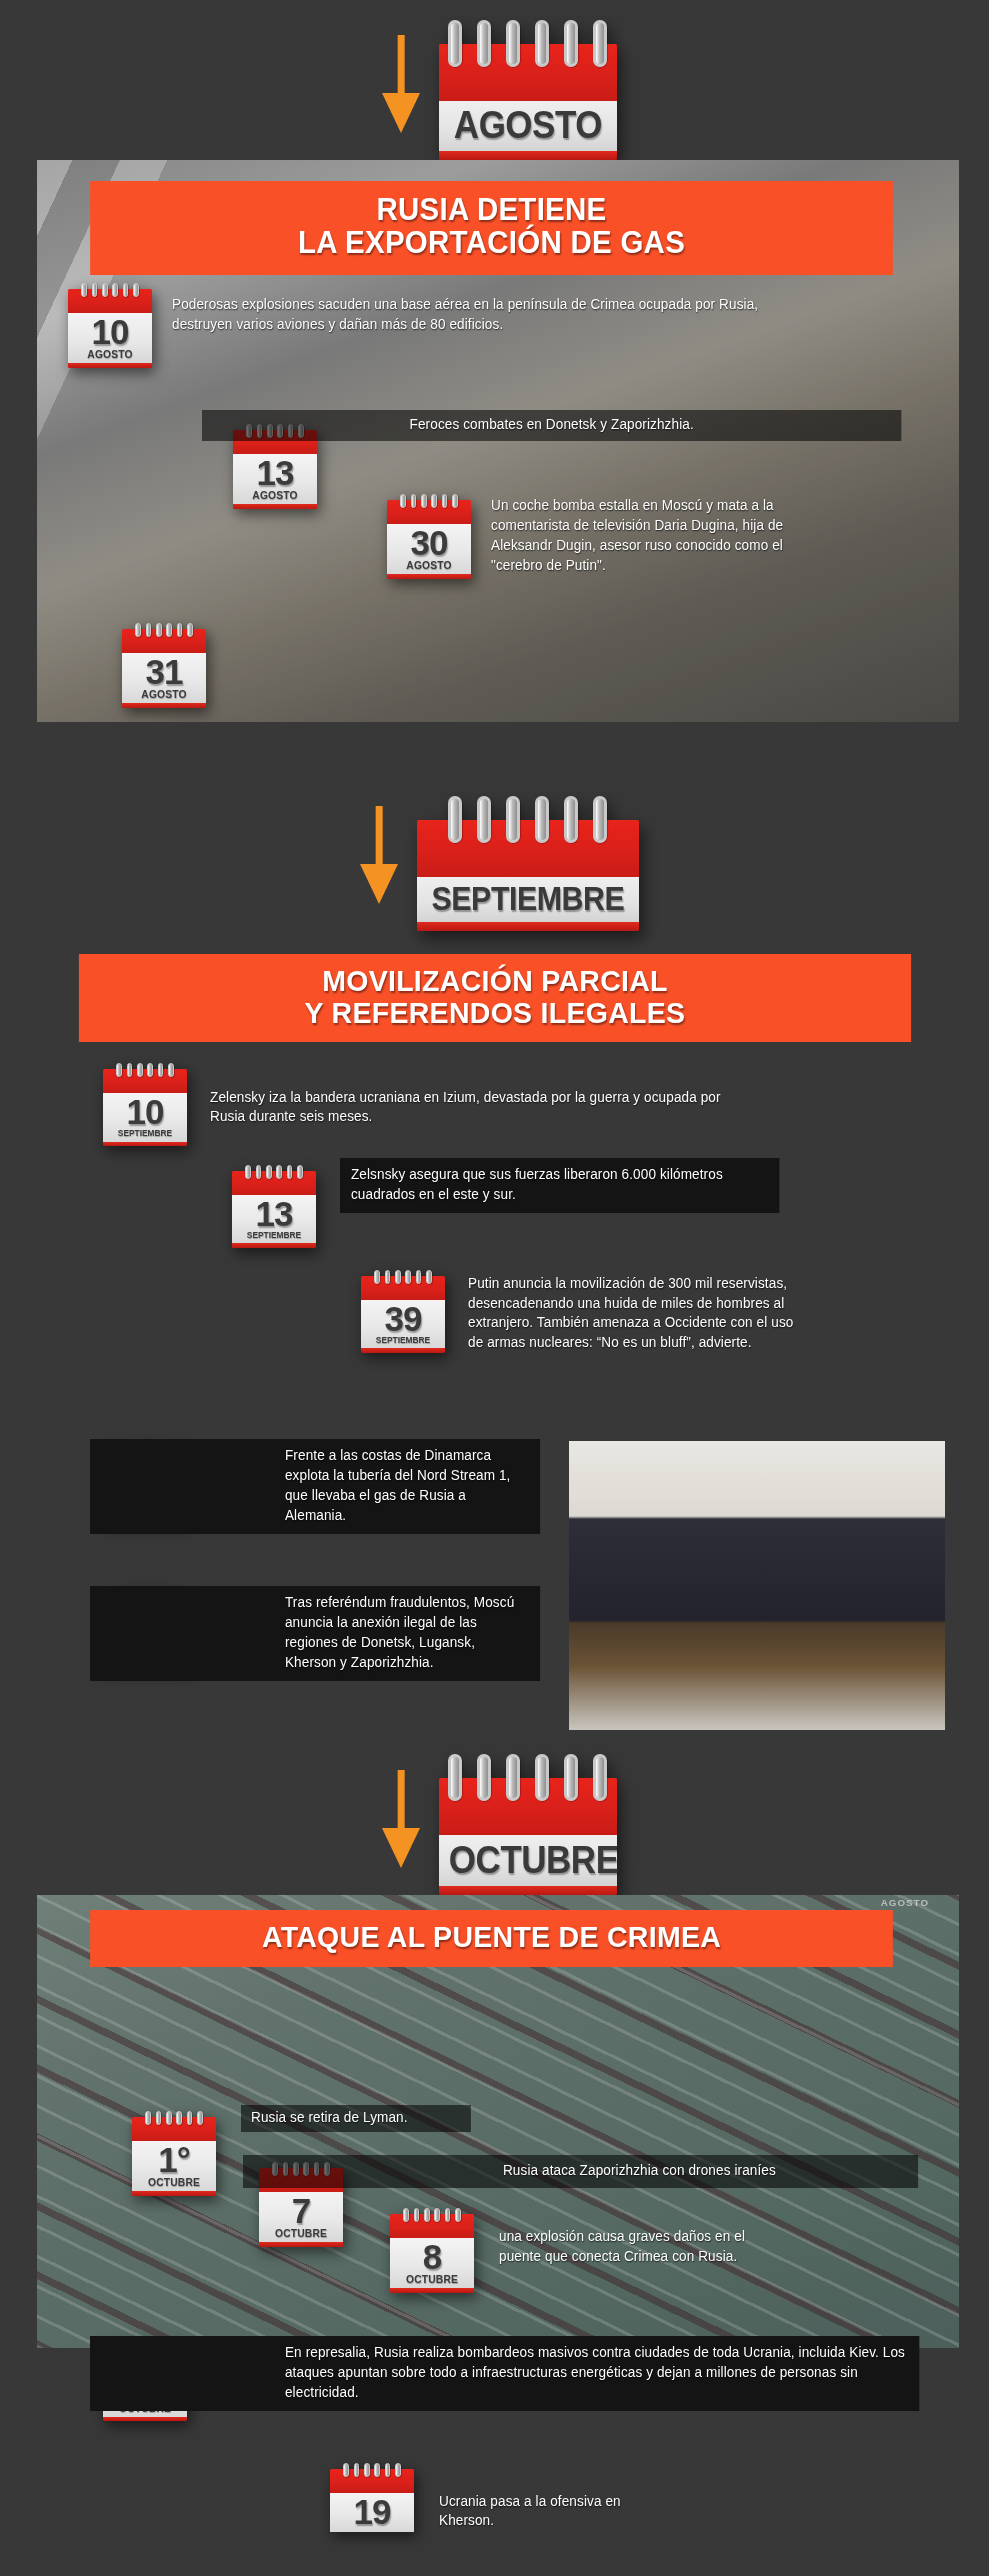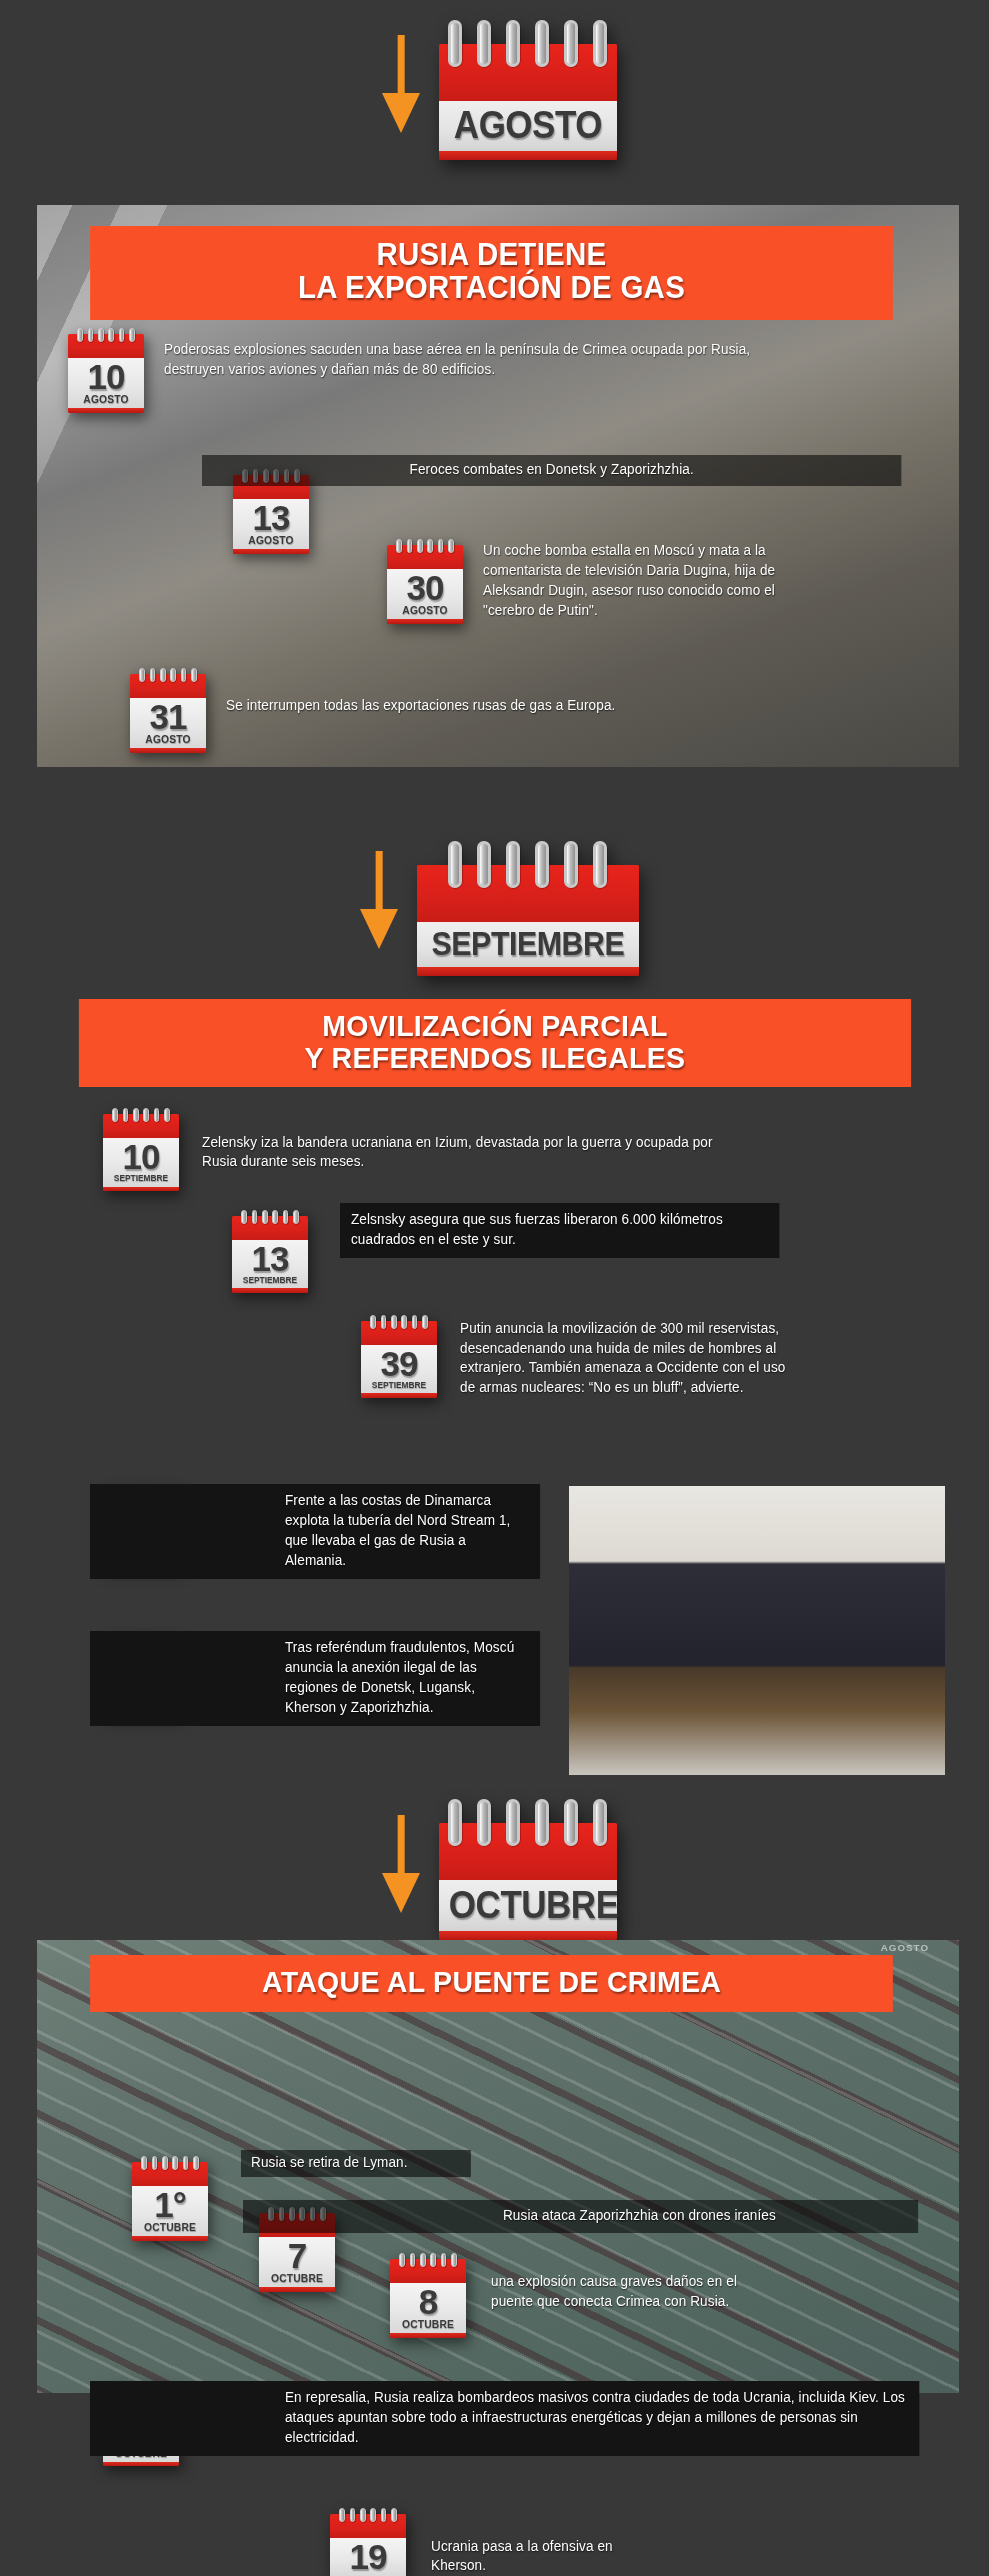--- a/index.html
+++ b/index.html
@@ -125,39 +125,38 @@
     line-height: 1.06;
     transform: scaleX(0.95);
   }
 
   
   .bg-pipes {
     background:
       linear-gradient(115deg, rgba(255,255,255,.10) 0 3%, rgba(0,0,0,.18) 3% 7%, rgba(255,255,255,.07) 7% 11%, rgba(0,0,0,.14) 11% 15%),
       linear-gradient(160deg, #9a9a9a 0%, #b6b6b6 18%, #8d8d8d 33%, #a7a39a 48%, #8a8478 62%, #6e6a62 76%, #55544f 100%),
       #8d8d8d;
-    margin-top: 45px;
   }
   .bg-bridge {
     background:
       repeating-linear-gradient(26deg, rgba(255,255,255,.16) 0 3.1px, rgba(0,0,0,0) 3.1px 27px),
       repeating-linear-gradient(26deg, rgba(60,30,35,.45) 0 7.2px, rgba(0,0,0,0) 7.2px 62px),
       linear-gradient(160deg, #6f8079 0%, #62736d 25%, #5b6d67 50%, #546862 75%, #4c5f5a 100%),
       #5d6e68;
   }
   .bg-putin {
     background:
       linear-gradient(180deg, #e9e7e2 0%, #ddd9d2 26%, #2d2e38 27%, #22232c 62%, #4a3a2a 63%, #6b5336 78%, #c9c6bf 100%),
       #3a3a42;
   }
 
   
   .chip {
     position: relative;
-    width: 76px;
+    width: 84px;
     flex: 0 0 auto;
     filter: drop-shadow(3.6px 5.7px 6.7px rgba(0,0,0,0.55));
   }
   .chip .c-top {
     height: 24px;
     background: linear-gradient(180deg,#e8241b 0%,#d9201a 60%,#c81c16 100%);
     border-radius: 1.5px 1.5px 0 0;
   }
   .chip .c-body {
     background: linear-gradient(180deg,#f4f4f4 0%,#e8e8e8 55%,#d8d8d8 100%);
@@ -315,21 +314,21 @@
           <div class="c-top"></div>
           <div class="c-body">
             <div class="c-day">30</div>
             <div class="c-month">AGOSTO</div>
           </div>
           <div class="c-foot"></div>
         </div>
         <div class="ev-text" style="width:314px;margin-left:19.6px;margin-top:-4.1px;">Un coche bomba estalla en Moscú y mata a la comentarista de televisión Daria Dugina, hija de Aleksandr Dugin, asesor ruso conocido como el "cerebro de Putin".</div>
       </div>
 
-      <div class="ev-row" style="left:93px;top:469px;">
+      <div class="ev-row" style="left:85px;top:469px;flex-direction:column;">
         <div class="chip">
           <div class="rings-sm">
             <div class="ring-sm"></div>
               <div class="ring-sm"></div>
               <div class="ring-sm"></div>
             <div class="ring-sm"></div>
               <div class="ring-sm"></div>
               <div class="ring-sm"></div>
           </div>
           <div class="c-top"></div>

